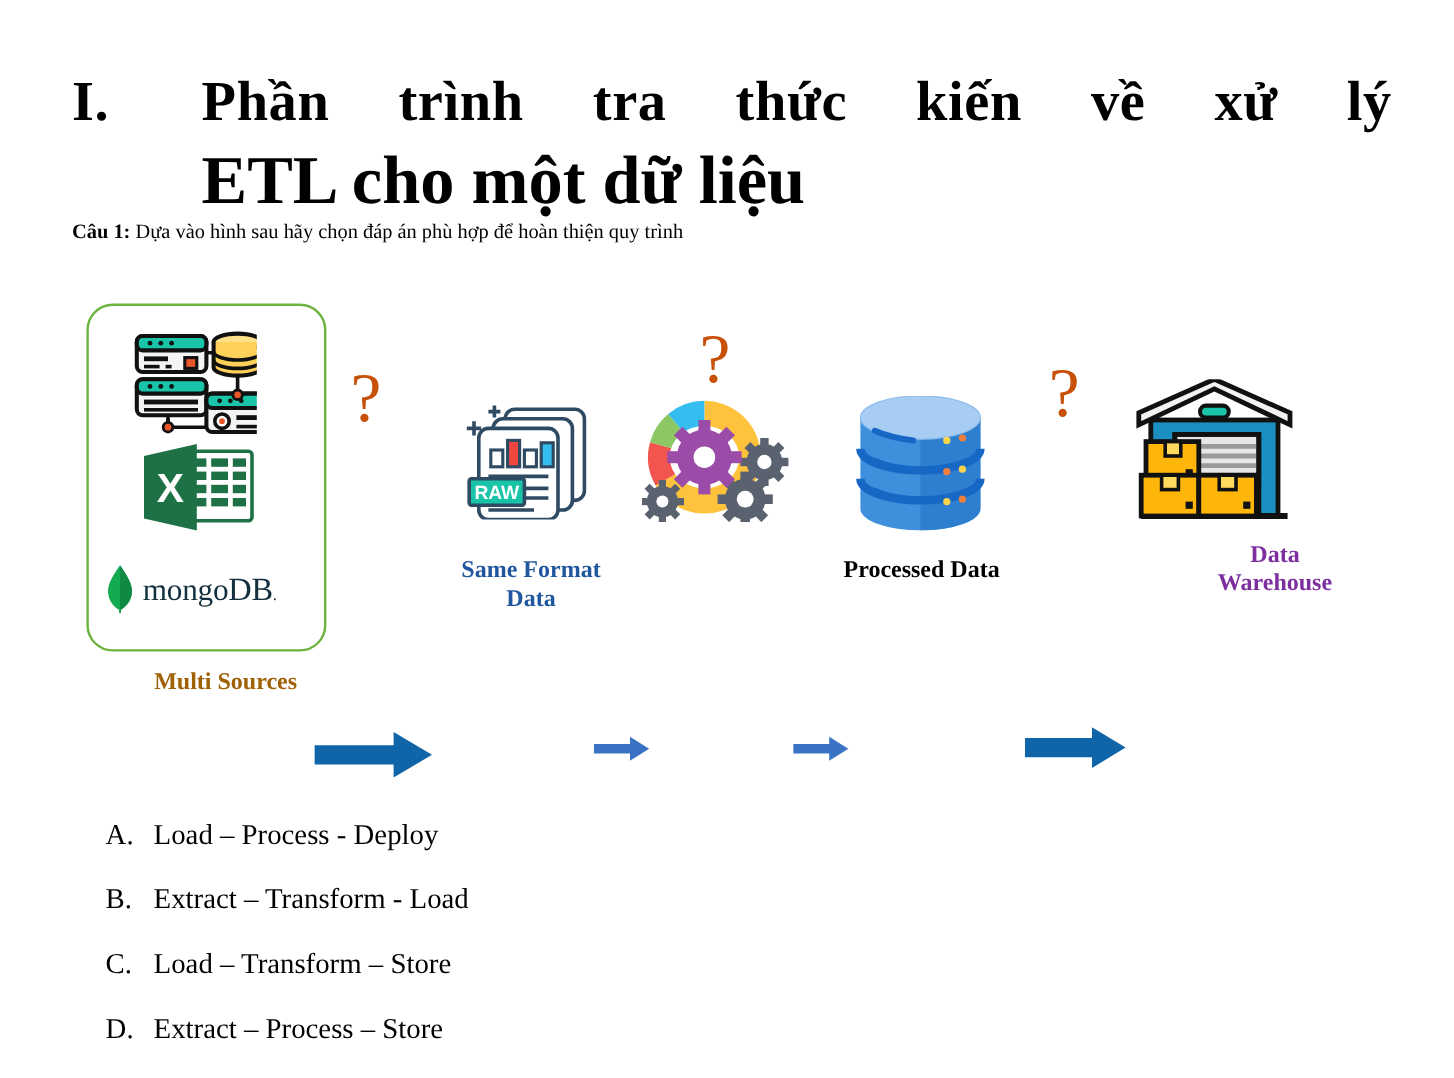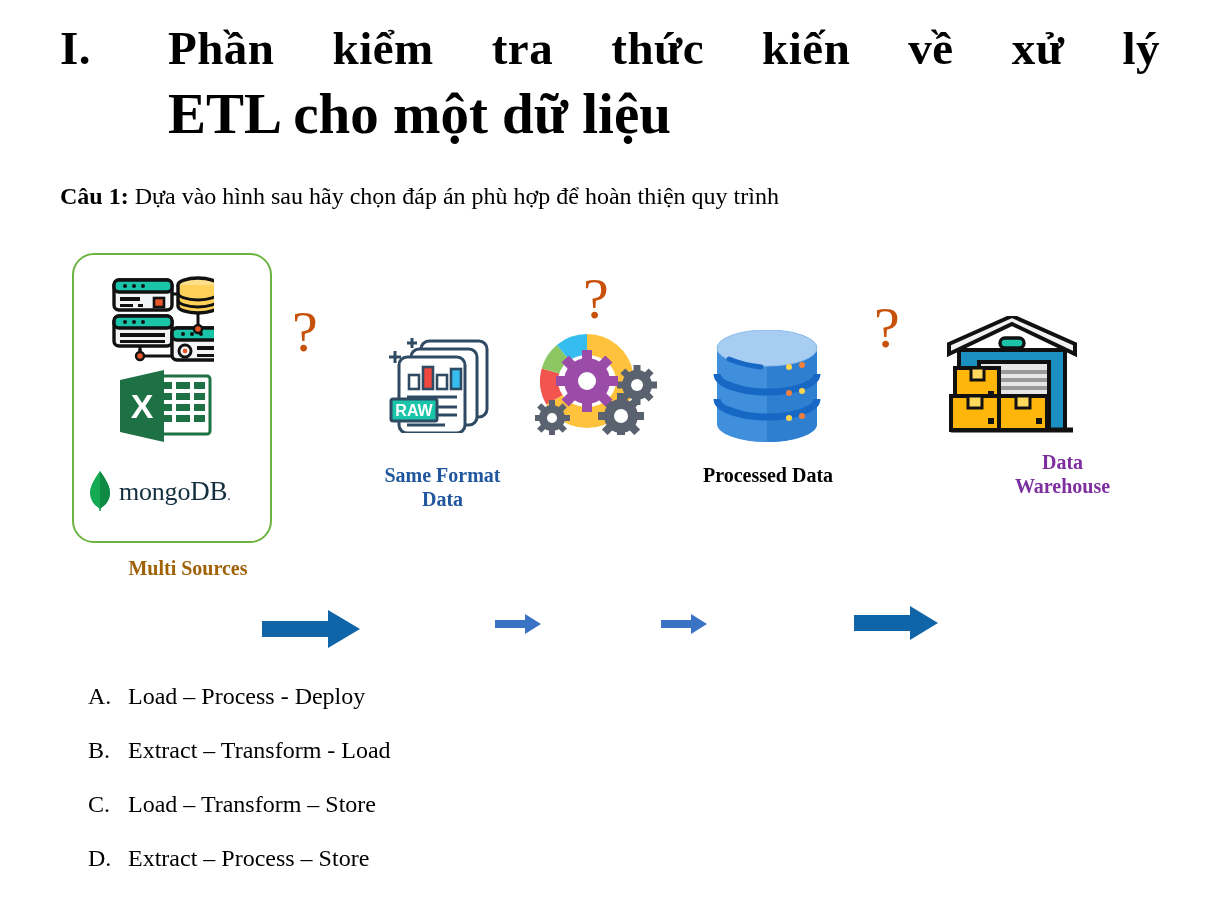--- a/index.html
+++ b/index.html
@@ -34,35 +34,35 @@
   }
   .heading-num {
     width: 108px;
     flex: 0 0 108px;
   }
   .heading-text-1 {
     flex: 1 1 auto;
     display: flex;
     justify-content: space-between;
   }
-  .heading-text-1 > span { display: inline-block; }
+  .heading-text-1 > span { display: inline-block; margin-top: 37px; }
   .heading-line-2 {
     padding-left: 108px;
     font-size: 57px;
     font-weight: bold;
     line-height: 1.28;
     white-space: nowrap;
   }
 
   
   .question-line {
     position: absolute;
     left: 60px;
     top: 183px;
-    font-size: 24px;
+    font-size: 17px;
     white-space: nowrap;
   }
   .question-label { font-weight: bold; }
 
   
   .diagram {
     position: absolute;
     left: 0;
     top: 238px;
     width: 1212px;
@@ -134,21 +134,21 @@
   .option-text { white-space: nowrap; }
 </style>
 </head>
 <body>
 
 <div class="heading">
   <div class="heading-line">
     <span class="heading-num">I.</span>
     <span class="heading-text-1">
       <span>Phần</span>
-      <span>kiểm</span>
+      <span>trình</span>
       <span>tra</span>
       <span>thức</span>
       <span>kiến</span>
       <span>về</span>
       <span>xử</span>
       <span>lý</span>
     </span>
   </div>
   <div class="heading-line-2">ETL cho một dữ liệu</div>
 </div>

